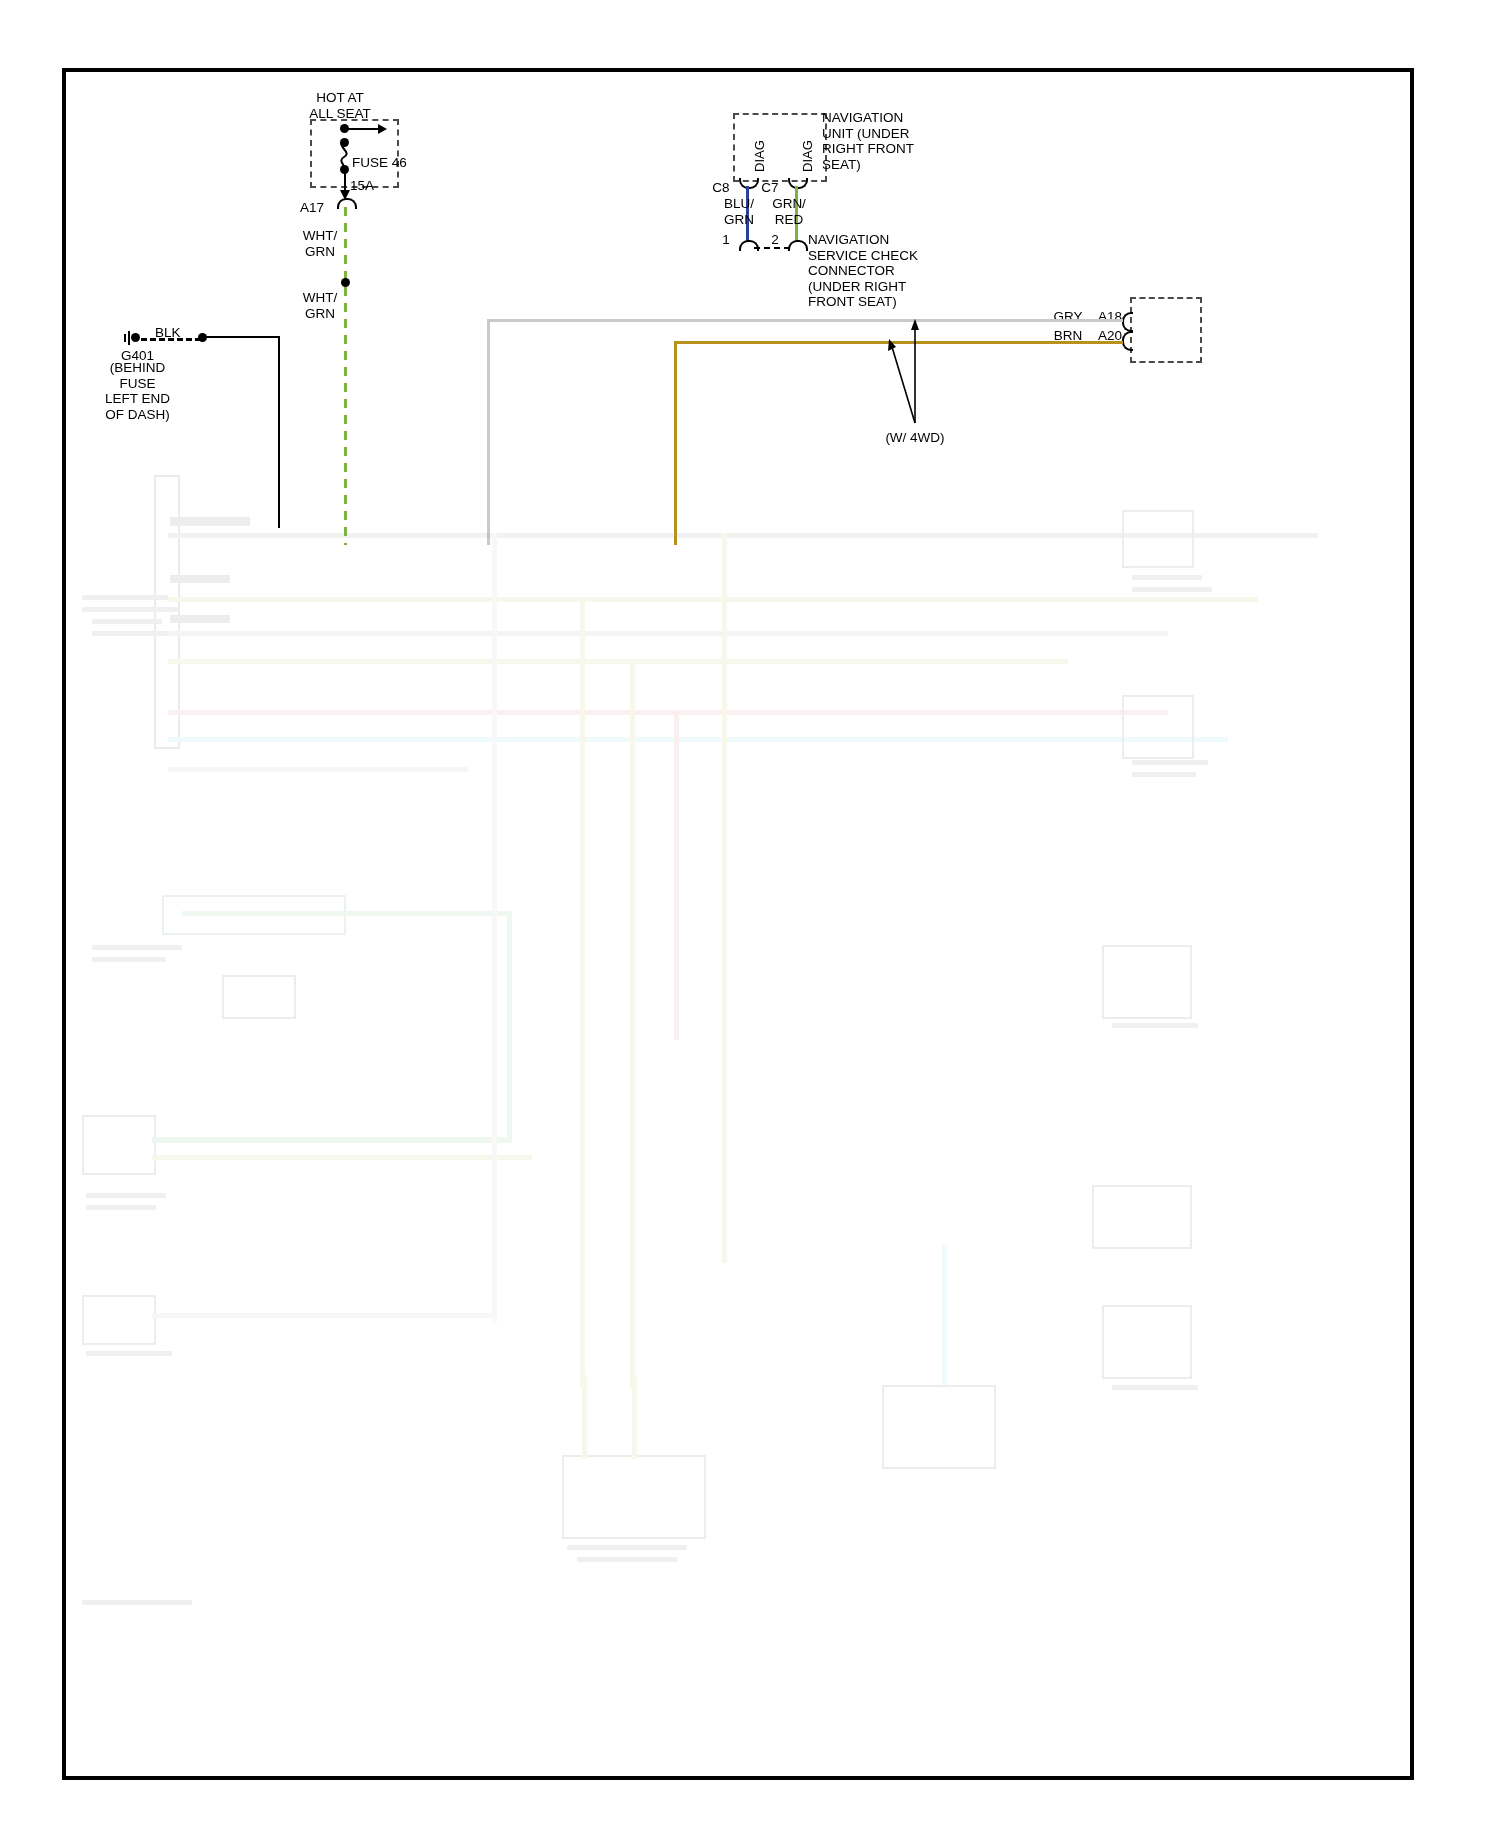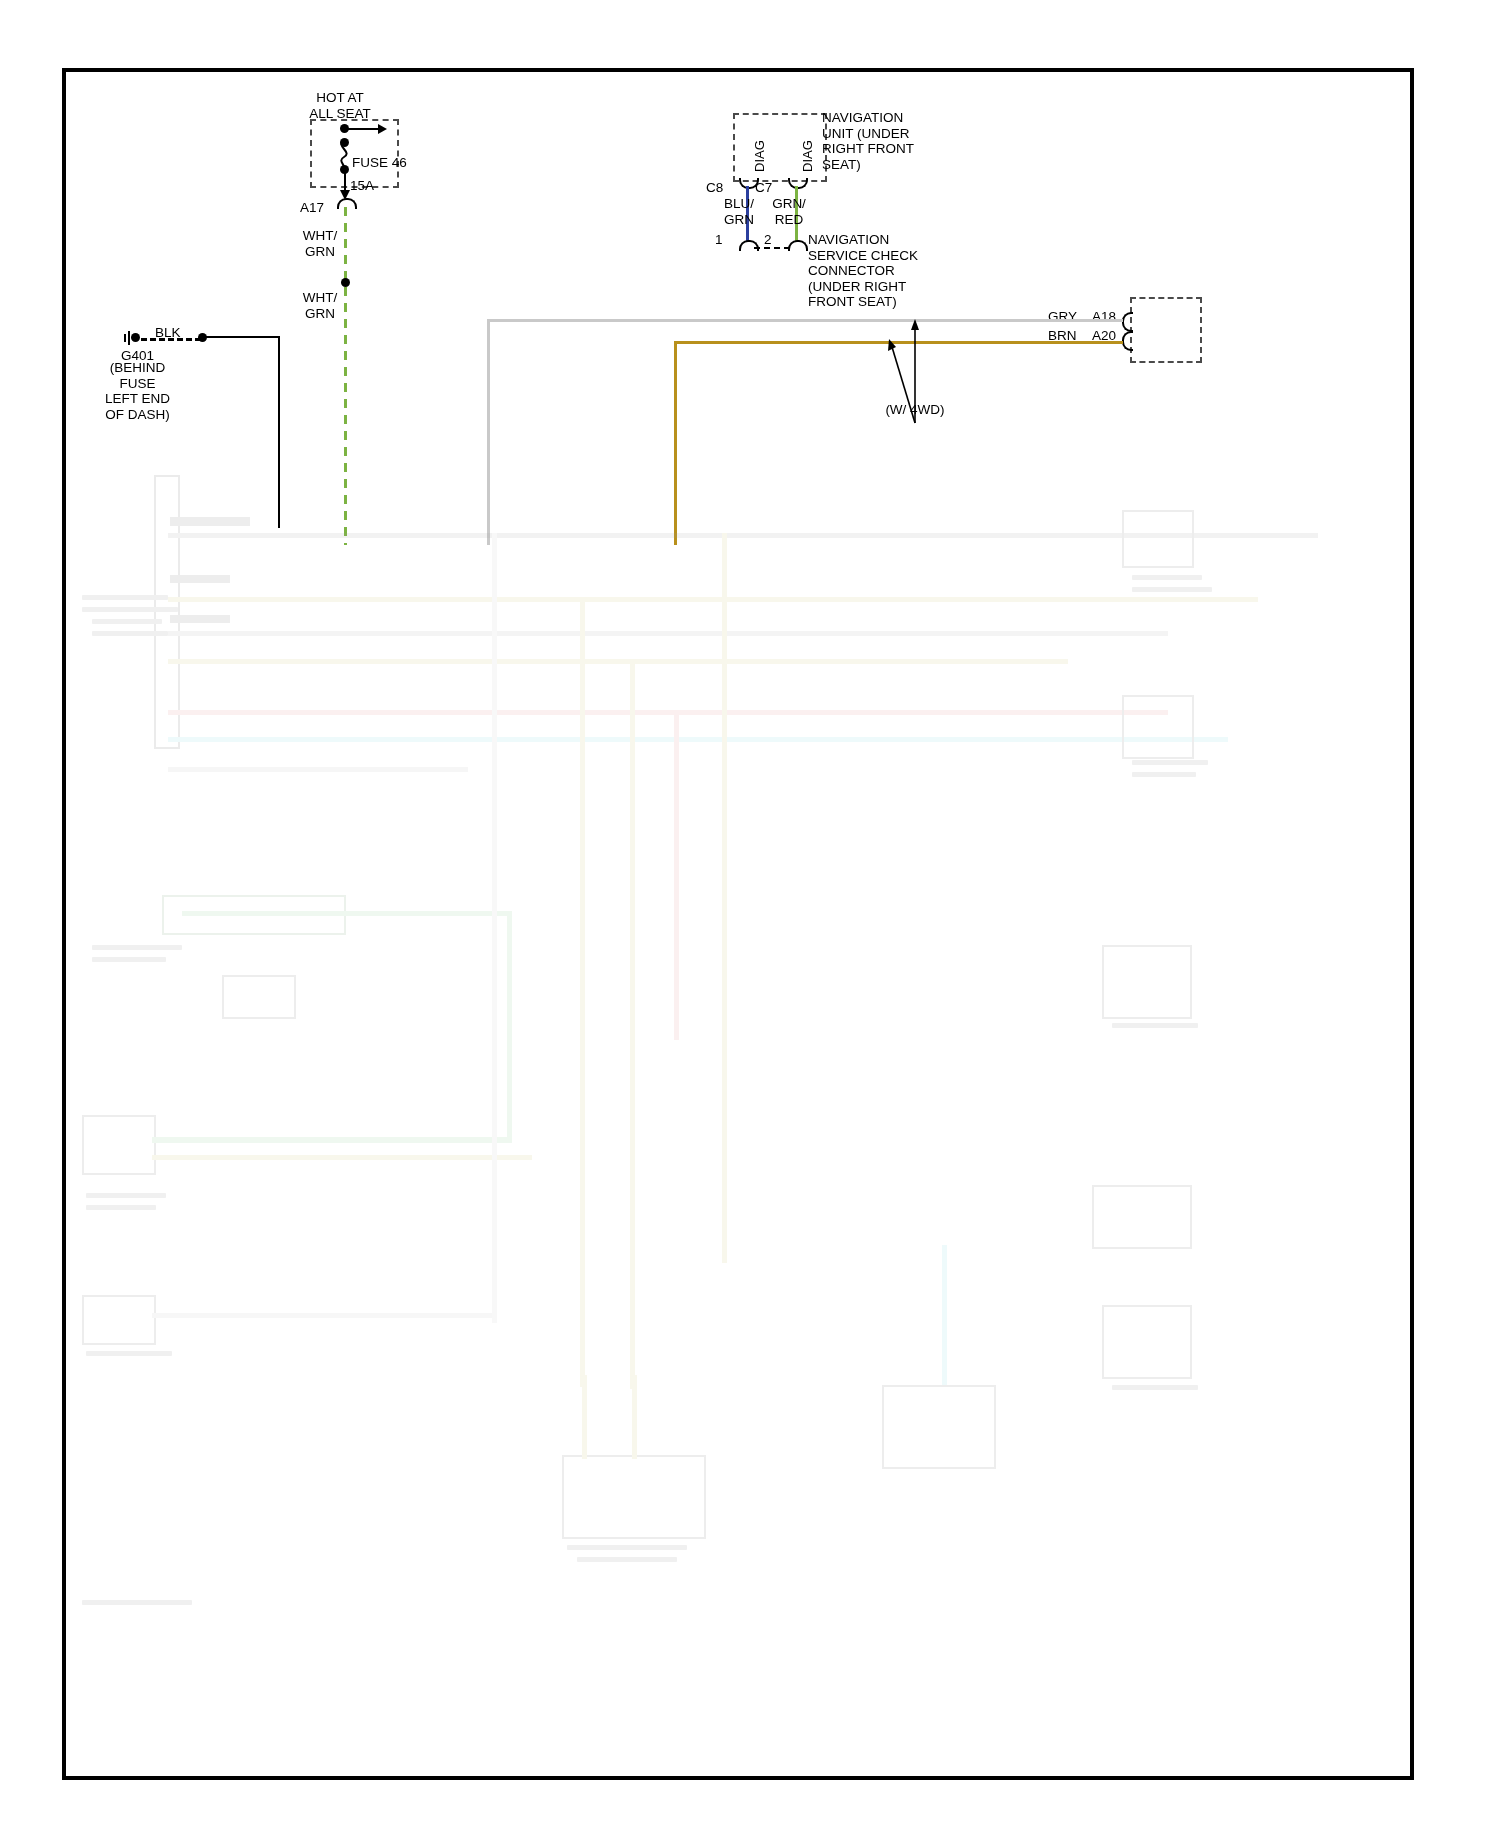--- a/index.html
+++ b/index.html
@@ -15,21 +15,21 @@
   .faded-sheet{position:absolute;left:62px;top:545px;width:1352px;height:1235px;
                background:#ffffff;opacity:1;}
   .faded-inner{position:absolute;inset:0;opacity:0.13;filter:blur(0.4px);}
   .faded-border-l{position:absolute;left:0;top:0;width:4px;height:100%;background:#000;}
   .faded-border-r{position:absolute;right:0;top:0;width:4px;height:100%;background:#000;}
   .faded-border-b{position:absolute;left:0;bottom:0;width:100%;height:4px;background:#000;}
 
   
   .txt{position:absolute;font-size:13.5px;color:#000;line-height:15.5px;white-space:pre;}
   .txt.c{text-align:center;}
-  .txt.r{text-align:left;}
+  .txt.r{text-align:center;}
   .vert{position:absolute;font-size:13px;color:#000;
         transform:rotate(-90deg);transform-origin:left top;white-space:nowrap;}
   .dot{position:absolute;width:9px;height:9px;border-radius:50%;background:#000;}
   .dashbox{position:absolute;border:2px dashed #4a4a4a;}
   .hline{position:absolute;height:2px;background:#000;}
   .vline{position:absolute;width:2px;background:#000;}
 
   
   .dashwire{position:absolute;height:0;border-top:3px dashed #000;}
 
@@ -173,21 +173,21 @@
   <div class="w-brn" style="left:674px;top:341px;width:3px;height:204px;"></div>
 
   <div class="fw" style="left:880px;top:315px;">
     <svg width="70" height="110" viewBox="0 0 70 110">
       <line x1="35" y1="108" x2="35" y2="12" stroke="#000" stroke-width="1.6"></line>
       <polygon points="35,4 31,15 39,15" fill="#000"></polygon>
       <line x1="35" y1="108" x2="12" y2="32" stroke="#000" stroke-width="1.6"></line>
       <polygon points="9,24 8,36 16,32" fill="#000"></polygon>
     </svg>
   </div>
-  <div class="txt c" style="left:870px;top:402px;width:90px;text-align:center;">(W/ 4WD)</div>
+  <div class="txt c" style="left:870px;top:430px;width:90px;text-align:center;">(W/ 4WD)</div>
 
   <div class="faded-sheet">
     <div class="faded-border-l"></div>
     <div class="faded-border-r"></div>
     <div class="faded-border-b"></div>
 
     <div class="faded-inner">
 
       <div class="fx-box" style="left:92px;top:-70px;width:22px;height:270px;border-color:#666;"></div>
       <div class="fx-blk" style="left:108px;top:-28px;width:80px;height:9px;"></div>

